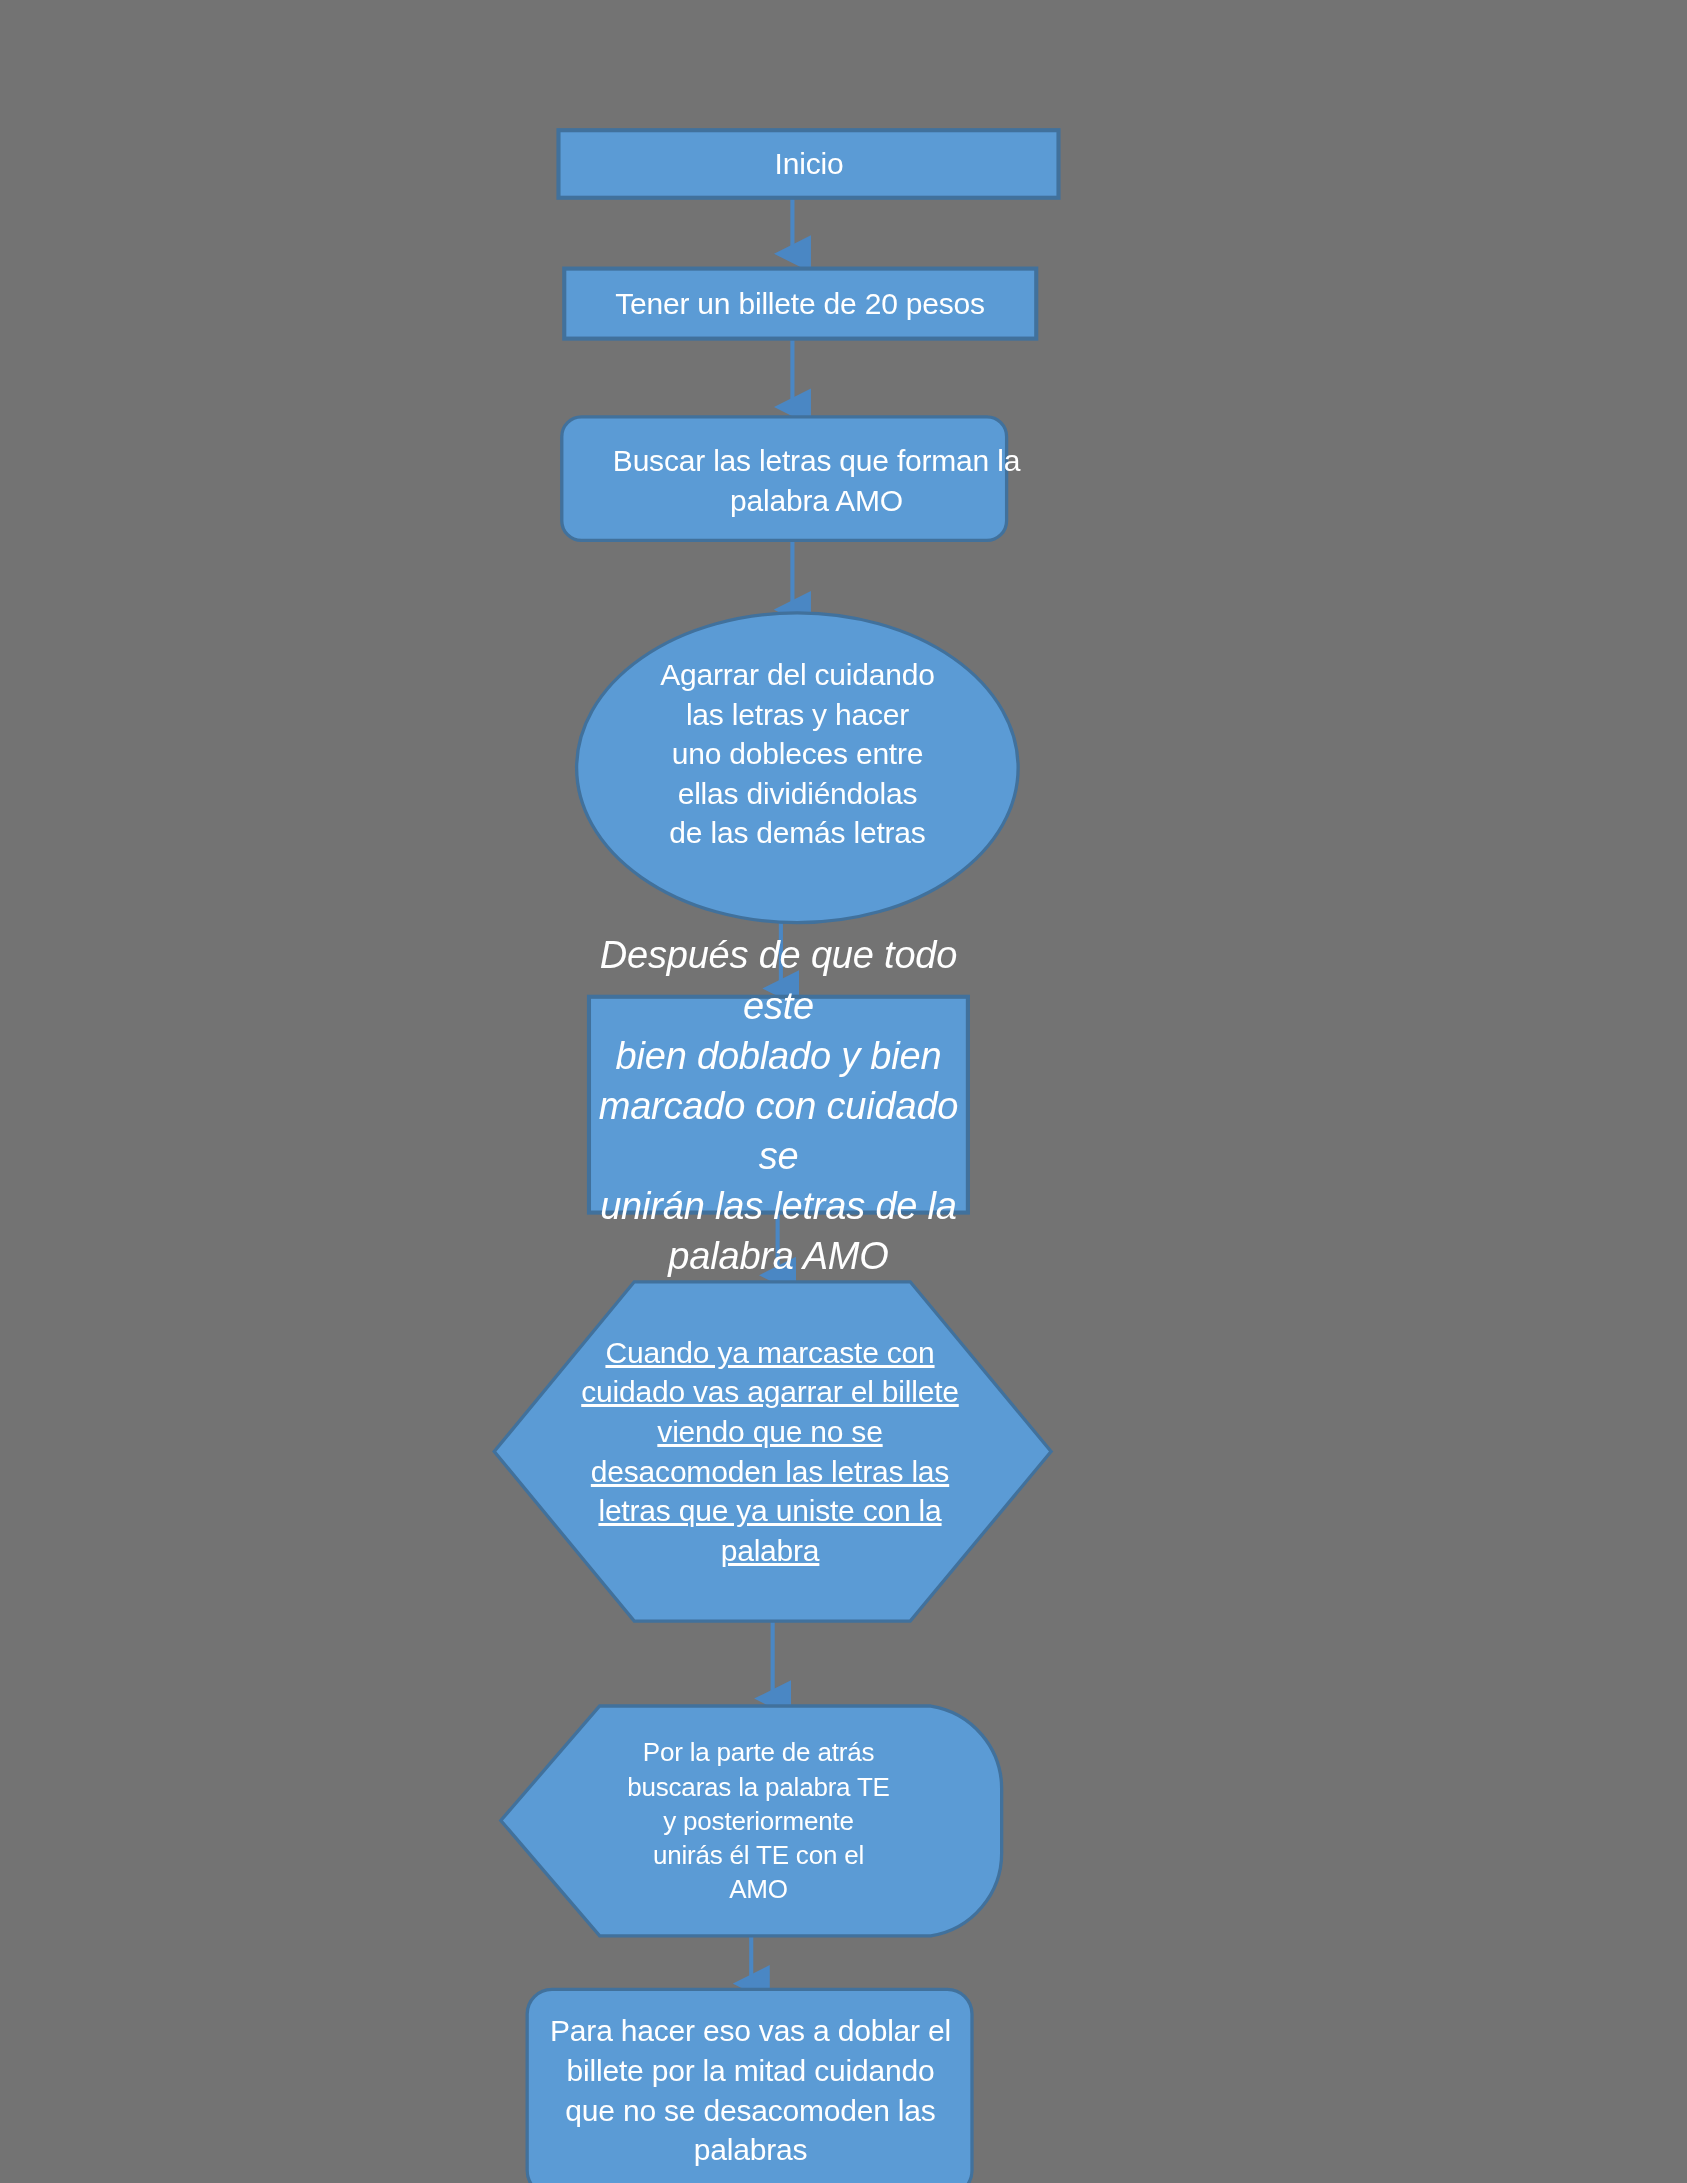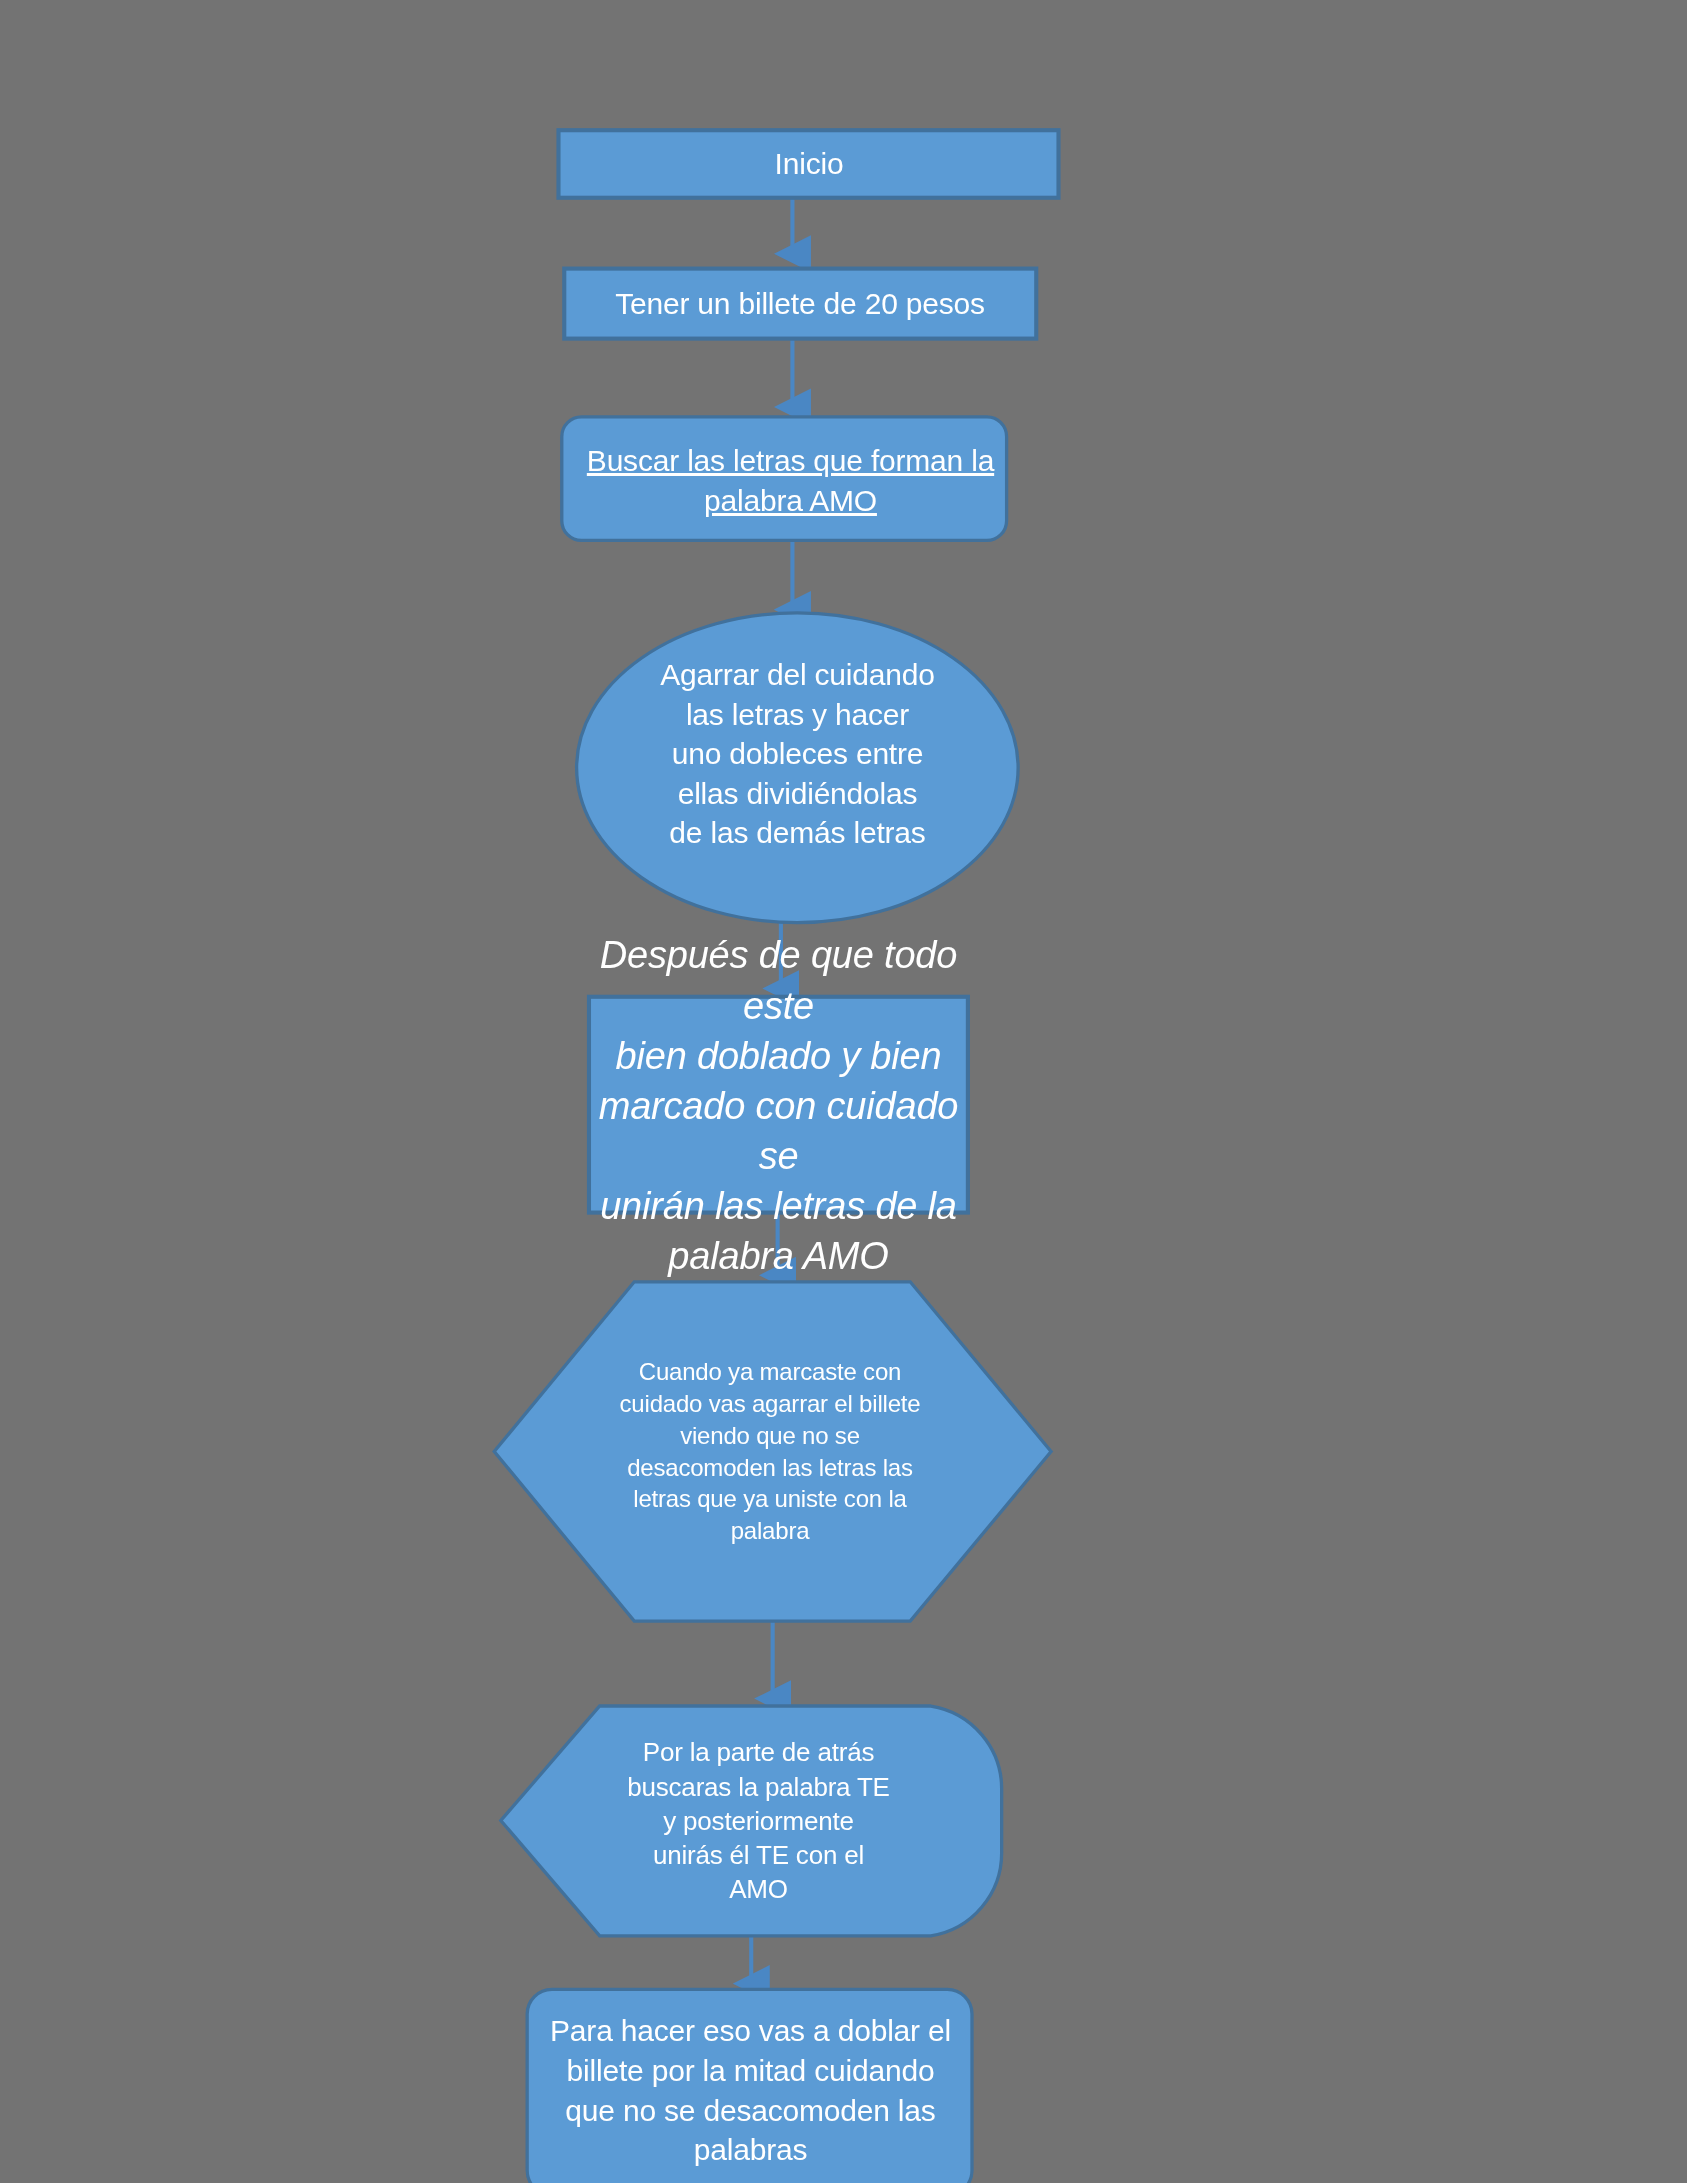--- a/index.html
+++ b/index.html
@@ -37,24 +37,24 @@
     display: flex;
     align-items: center;
     justify-content: center;
     pointer-events: none;
     letter-spacing: -0.2px;
   }
 
   
   .t-inicio      { left: 559px;  top: 130px;  width: 500px; height: 68px;  font-size: 30px; }
   .t-billete     { left: 564px;  top: 269px;  width: 472px; height: 70px;  font-size: 30px; }
-  .t-buscar      { left: 568px;  top: 422px;  width: 445px; height: 118px; font-size: 30px; text-decoration: underline; }
+  .t-buscar      { left: 594px;  top: 422px;  width: 445px; height: 118px; font-size: 30px; }
   .t-agarrar     { left: 577px;  top: 651px;  width: 441px; height: 206px; font-size: 30px; }
   .t-despues     { left: 589px;  top: 1003px; width: 379px; height: 206px; font-size: 38px; font-style: italic; }
-  .t-cuando      { left: 568px;  top: 1328px; width: 404px; height: 247px; font-size: 24px; }
+  .t-cuando      { left: 568px;  top: 1328px; width: 404px; height: 247px; font-size: 30px; text-decoration: underline; }
   .t-atras       { left: 577px;  top: 1718px; width: 363px; height: 206px; font-size: 26px; }
   .t-para        { left: 534px;  top: 2002px; width: 433px; height: 177px; font-size: 30px; }
 </style>
 </head>
 <body>
 
 <div id="page">
 
   <svg id="flow-svg" viewBox="0 0 2048 2650">
     <defs>

